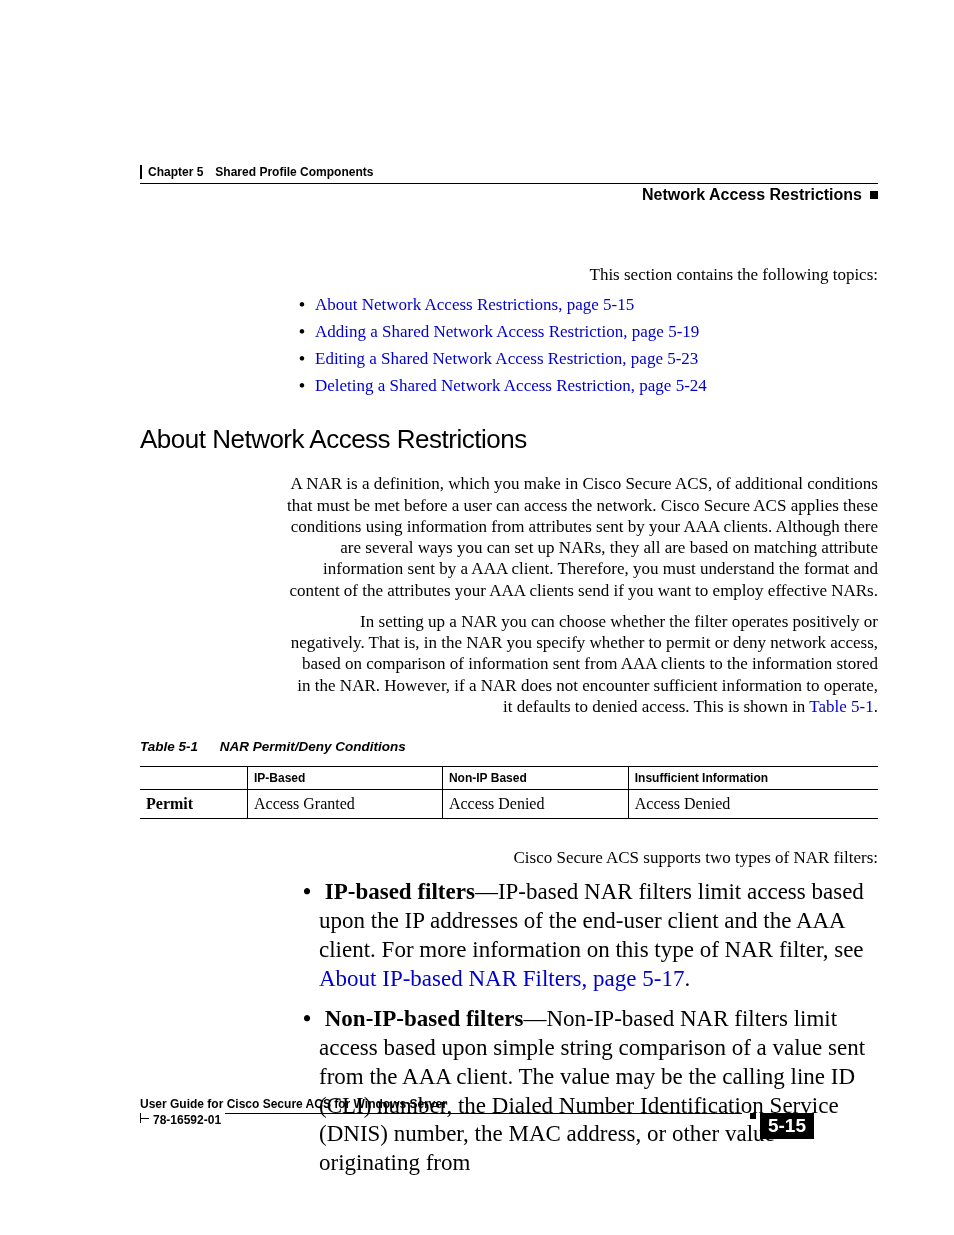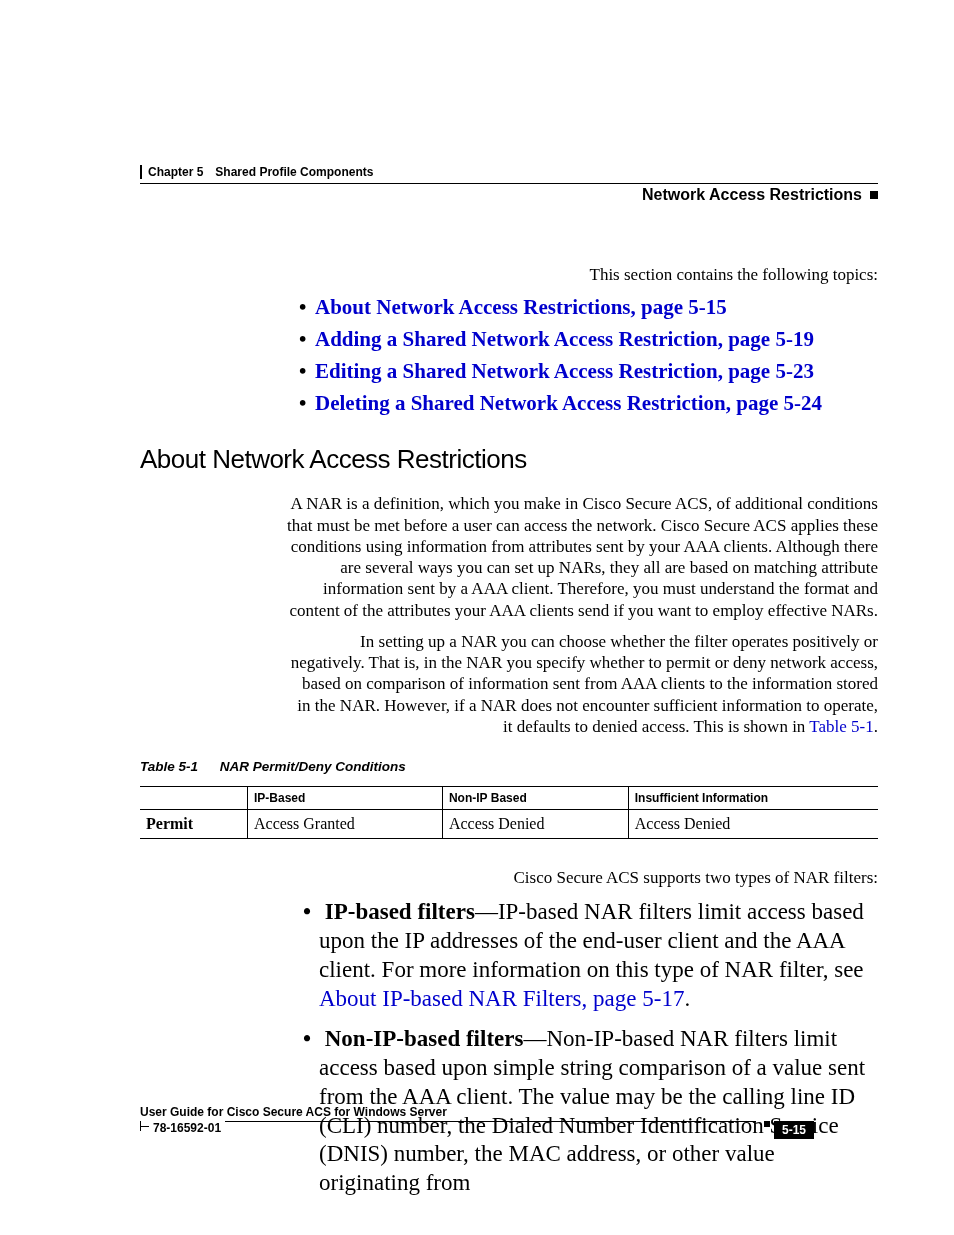--- a/index.html
+++ b/index.html
@@ -56,23 +56,22 @@
     line-height: 1.25;
     margin: 0 0 10px 0;
     text-align: right;
   }
   ul.links {
     list-style: none;
     padding: 0;
     margin: 6px 0 28px 18px;
   }
   ul.links li {
-    font-size: 21px;
+    font-size: 17px;
     margin-bottom: 7px;
-    font-weight: bold;
   }
   ul.links li::before {
     content: "•";
     display: inline-block;
     width: 16px;
     margin-left: -4px;
     font-weight: bold;
   }
   a.link {
     color: #0000cc;
@@ -180,21 +179,21 @@
     margin: 0 4px;
     position: relative;
   }
   .footer-bar .sq-small {
     width:6px; height:6px; background:#000; margin: 0 4px;
   }
   .footer-bar .pagenum {
     background: #000;
     color: #fff;
     padding: 2px 8px;
-    font-size: 12px;
+    font-size: 19px;
     font-weight: bold;
   }
 </style>
 </head>
 <body>
 
 <div class="page">
 
   <div class="header-bar">
     <span class="vert"></span>

